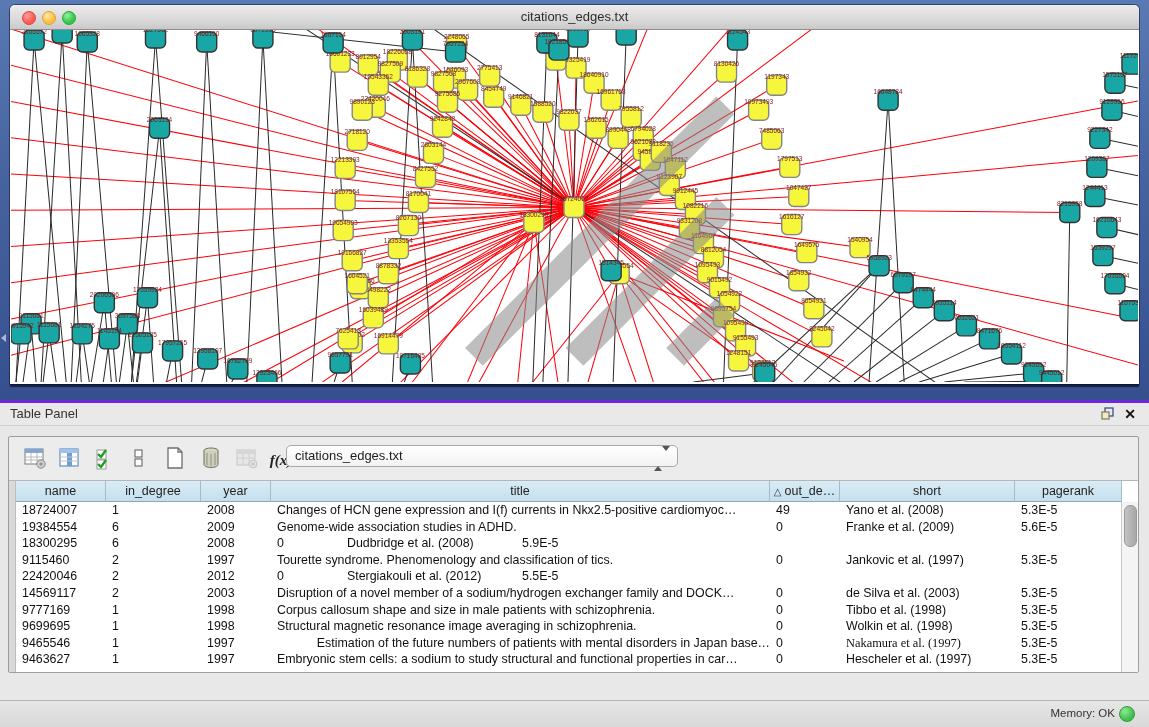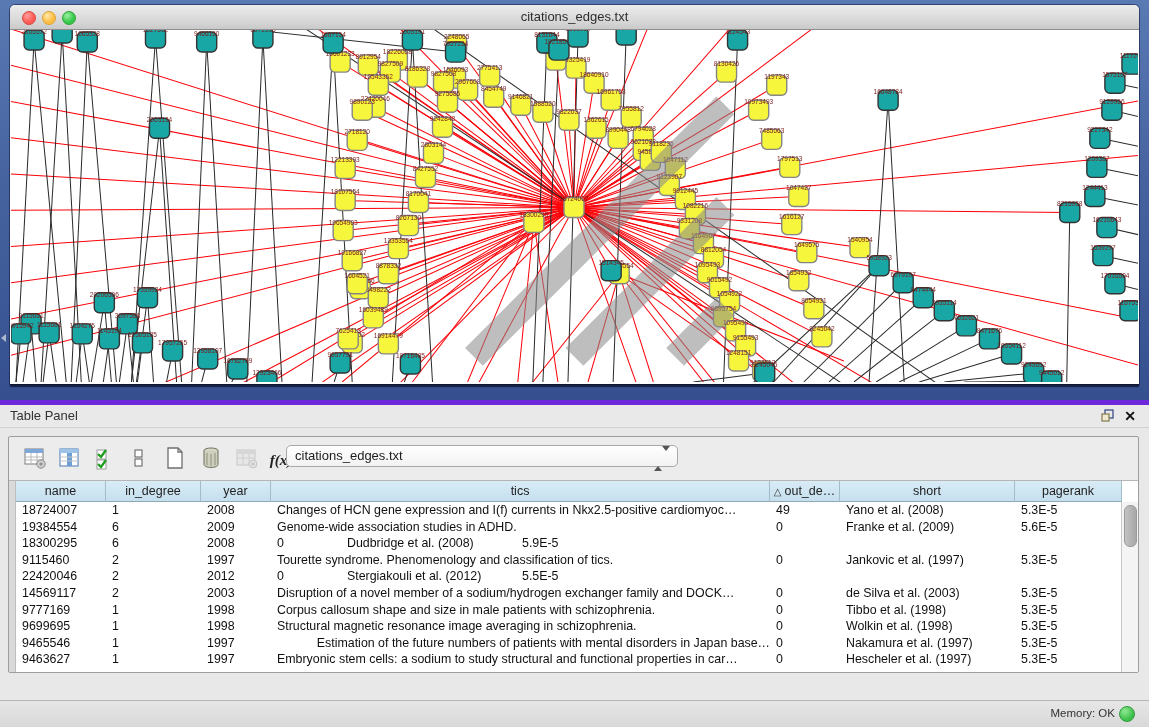--- a/index.html
+++ b/index.html
@@ -41,21 +41,21 @@
   .tl.g{left:52px;background:radial-gradient(circle at 35% 30%,#9cefa0,#34c749 60%);border:1px solid #2aa436;}
   .net-canvas{
     position:absolute;left:1px;right:1px;top:25px;bottom:2px;
     background:#fff;overflow:hidden;
   }
   .net-canvas svg{position:absolute;left:0;top:0;width:100%;height:100%;}
   .resize-grip{position:absolute;right:2px;bottom:2px;width:14px;height:14px;opacity:.55;}
   
   .panel-header{
     position:absolute;left:0;top:400px;width:1149px;height:22px;
-    background:#e9e9e9;border-top:5px solid #6d28d9;border-bottom:1px solid #d2d2d2;
+    background:#e9e9e9;border-top:3px solid #6d28d9;border-bottom:1px solid #d2d2d2;
   }
   .panel-header .ph-title{position:absolute;left:10px;top:3px;font-size:13px;color:#333;}
   .ph-btn{position:absolute;top:2px;width:18px;height:18px;text-align:center;cursor:default;}
   .ph-float{right:32px;}
   .ph-close{right:10px;font-size:14px;font-weight:bold;color:#111;line-height:18px;}
   .panel-content{
     position:absolute;left:8px;top:436px;width:1131px;height:237px;
     border:1px solid #9d9d9d;border-radius:2px;background:#ececec;
     box-sizing:border-box;
   }
@@ -942,21 +942,21 @@
       </span>
     </div>
   </div>
 
   <div class="grid">
     <div class="gutter"></div>
     <div class="thead" id="thead">
         <div class="th" style="width: 90px;"><span>name</span></div>
         <div class="th" style="width: 95px;"><span>in_degree</span></div>
         <div class="th" style="width: 70px;"><span>year</span></div>
-        <div class="th" style="width: 499px;"><span>tics</span></div>
+        <div class="th" style="width: 499px;"><span>title</span></div>
         <div class="th" style="width: 70px;"><span class="sort">△</span><span>out_de…</span></div>
         <div class="th" style="width: 175px;"><span>short</span></div>
         <div class="th" style="width: 107px;"><span>pagerank</span></div>
       </div>
     <div class="tbody" id="tbody">
         <div class="tr">
           <div class="td" style="width: 90px;">18724007</div>
           <div class="td" style="width: 95px;">1</div>
           <div class="td" style="width: 70px;">2008</div>
           <div class="td" style="width: 499px;">Changes of HCN gene expression and I(f) currents in Nkx2.5-positive cardiomyoc…</div>
@@ -1024,21 +1024,21 @@
           <div class="td" style="width: 70px;">0</div>
           <div class="td" style="width: 175px;">Wolkin et al. (1998)</div>
           <div class="td" style="width: 107px;">5.3E-5</div>
         </div>
         <div class="tr">
           <div class="td" style="width: 90px;">9465546</div>
           <div class="td" style="width: 95px;">1</div>
           <div class="td" style="width: 70px;">1997</div>
           <div class="td" style="width: 499px; text-align: right;">Estimation of the future numbers of patients with mental disorders in Japan base…</div>
           <div class="td" style="width: 70px;">0</div>
-          <div class="td" style="width: 175px;">Nakamura et al. (1997)</div>
+          <div class="td" style="width: 175px; font-family: Liberation Serif, serif;">Nakamura et al. (1997)</div>
           <div class="td" style="width: 107px;">5.3E-5</div>
         </div>
         <div class="tr">
           <div class="td" style="width: 90px;">9463627</div>
           <div class="td" style="width: 95px;">1</div>
           <div class="td" style="width: 70px;">1997</div>
           <div class="td" style="width: 499px;">Embryonic stem cells: a sodium to study structural and functional properties in car…</div>
           <div class="td" style="width: 70px;">0</div>
           <div class="td" style="width: 175px;">Hescheler et al. (1997)</div>
           <div class="td" style="width: 107px;">5.3E-5</div>

